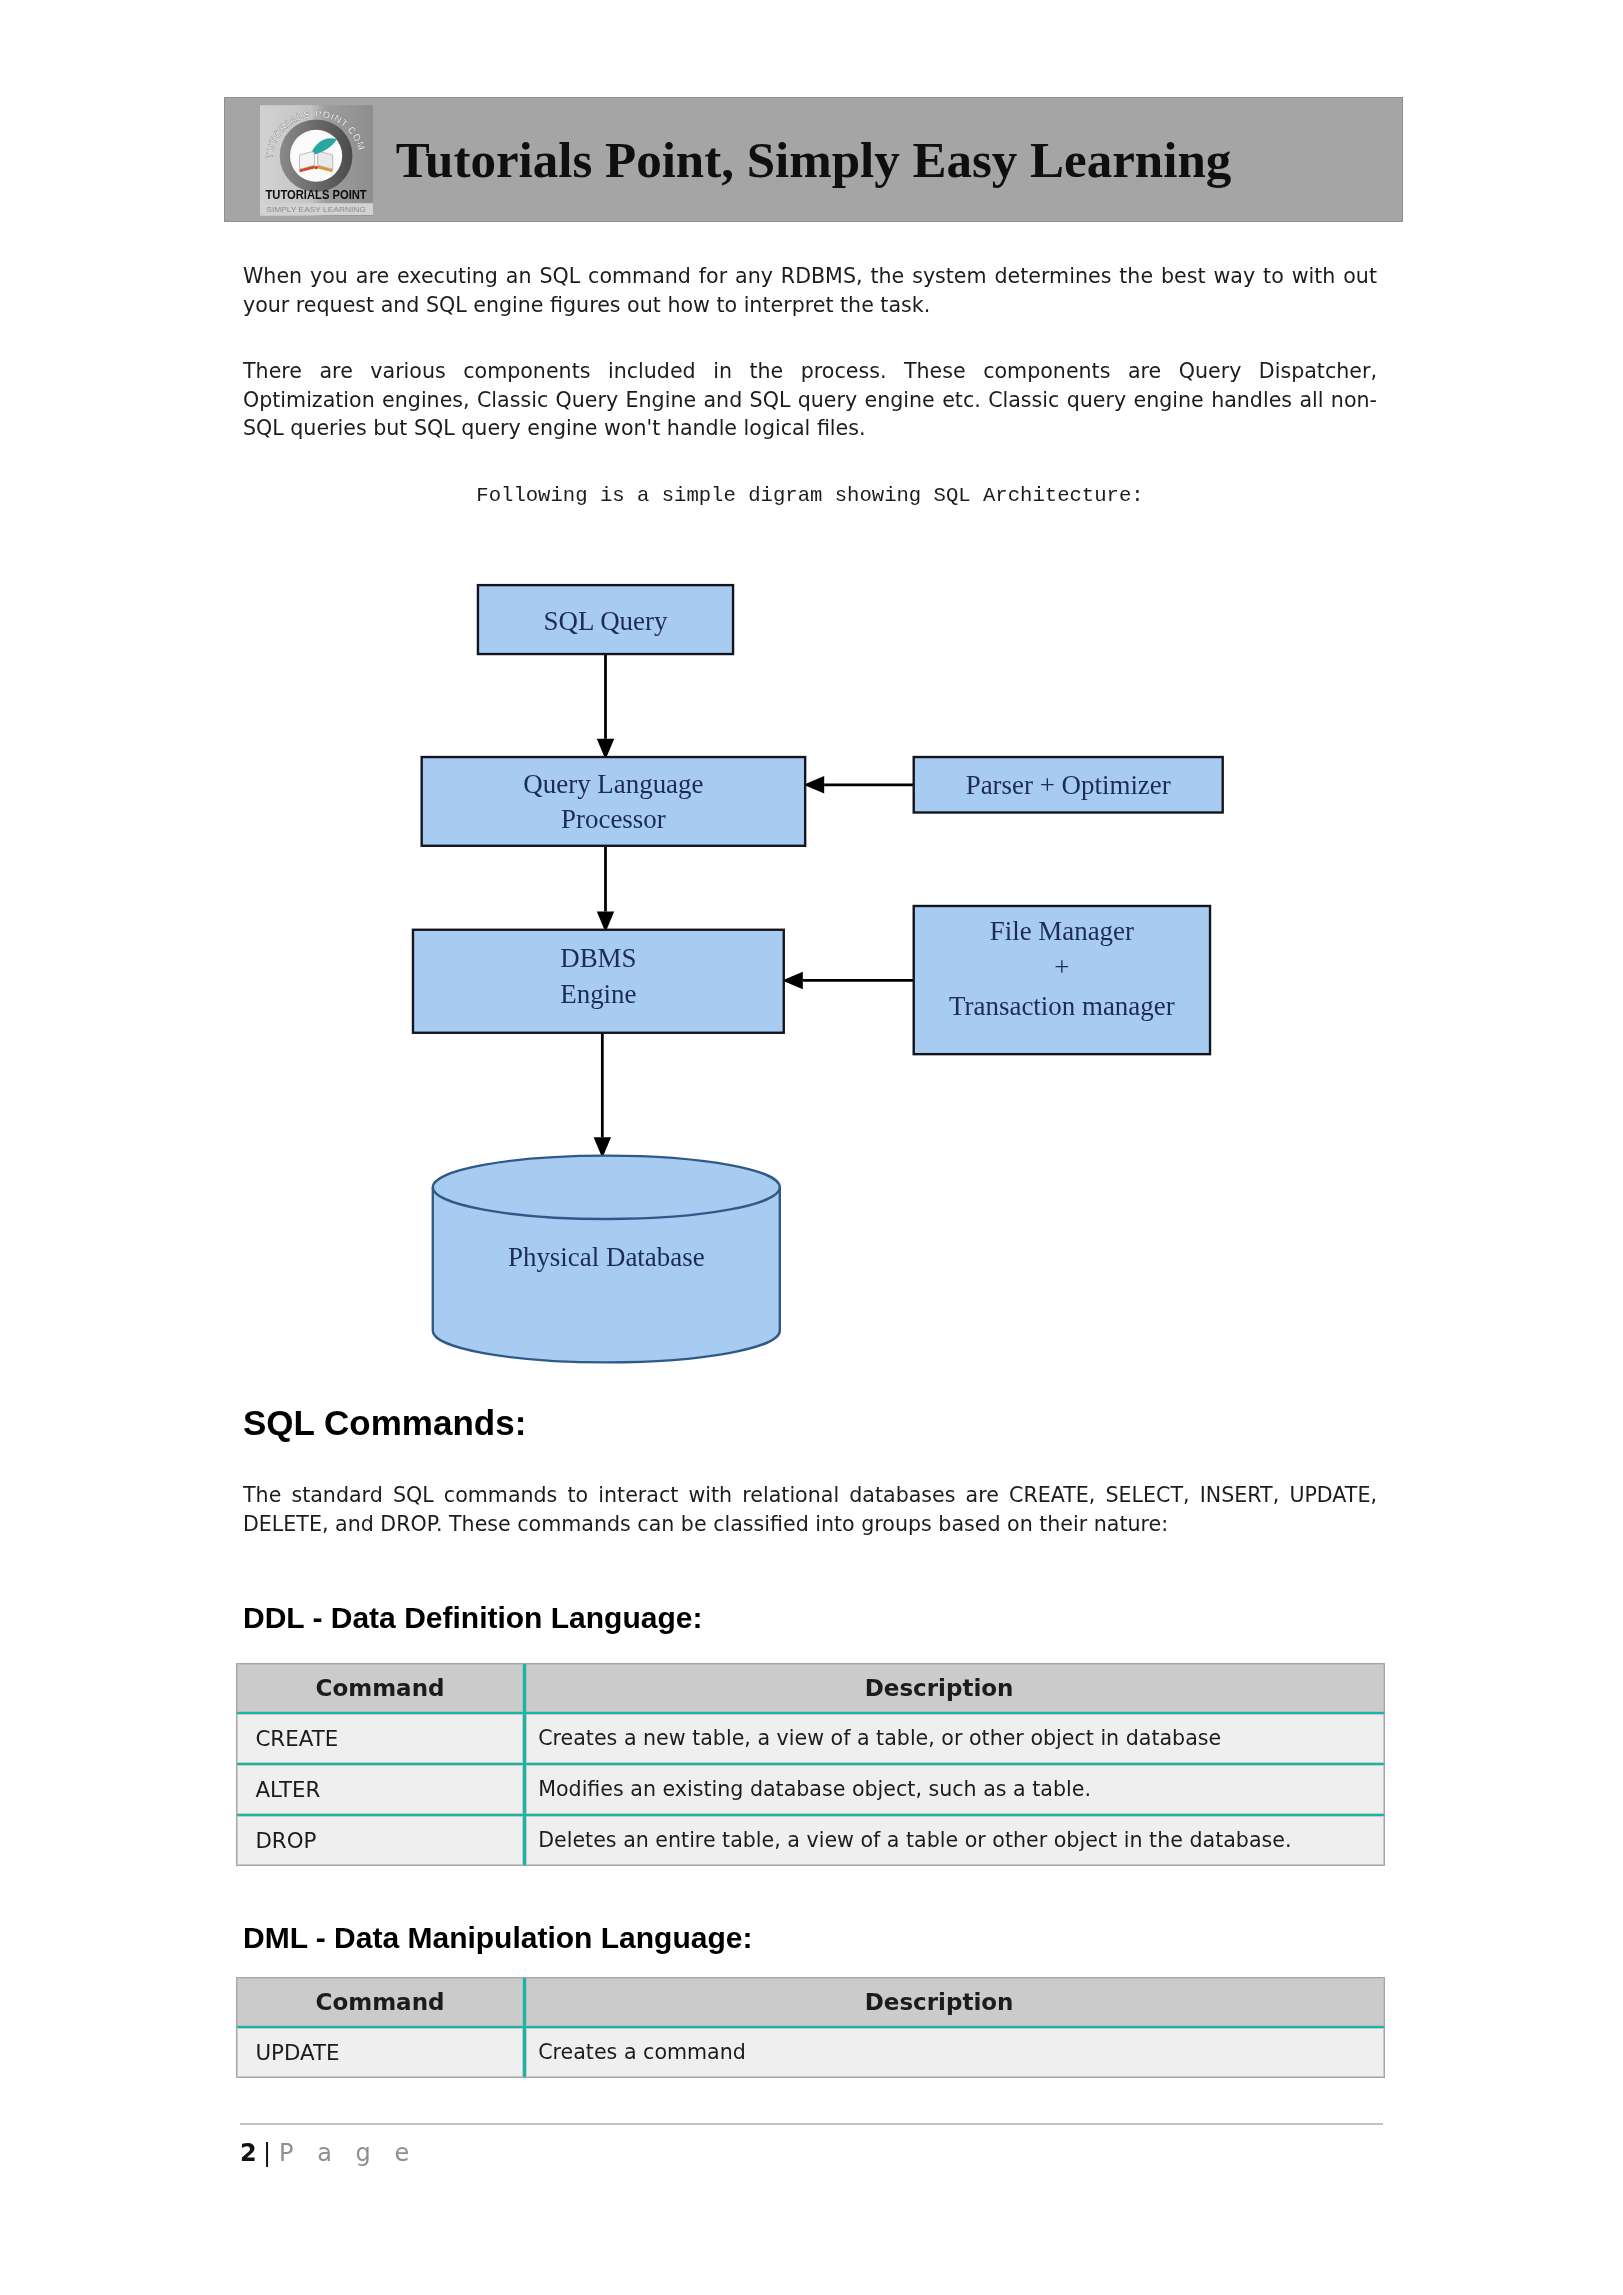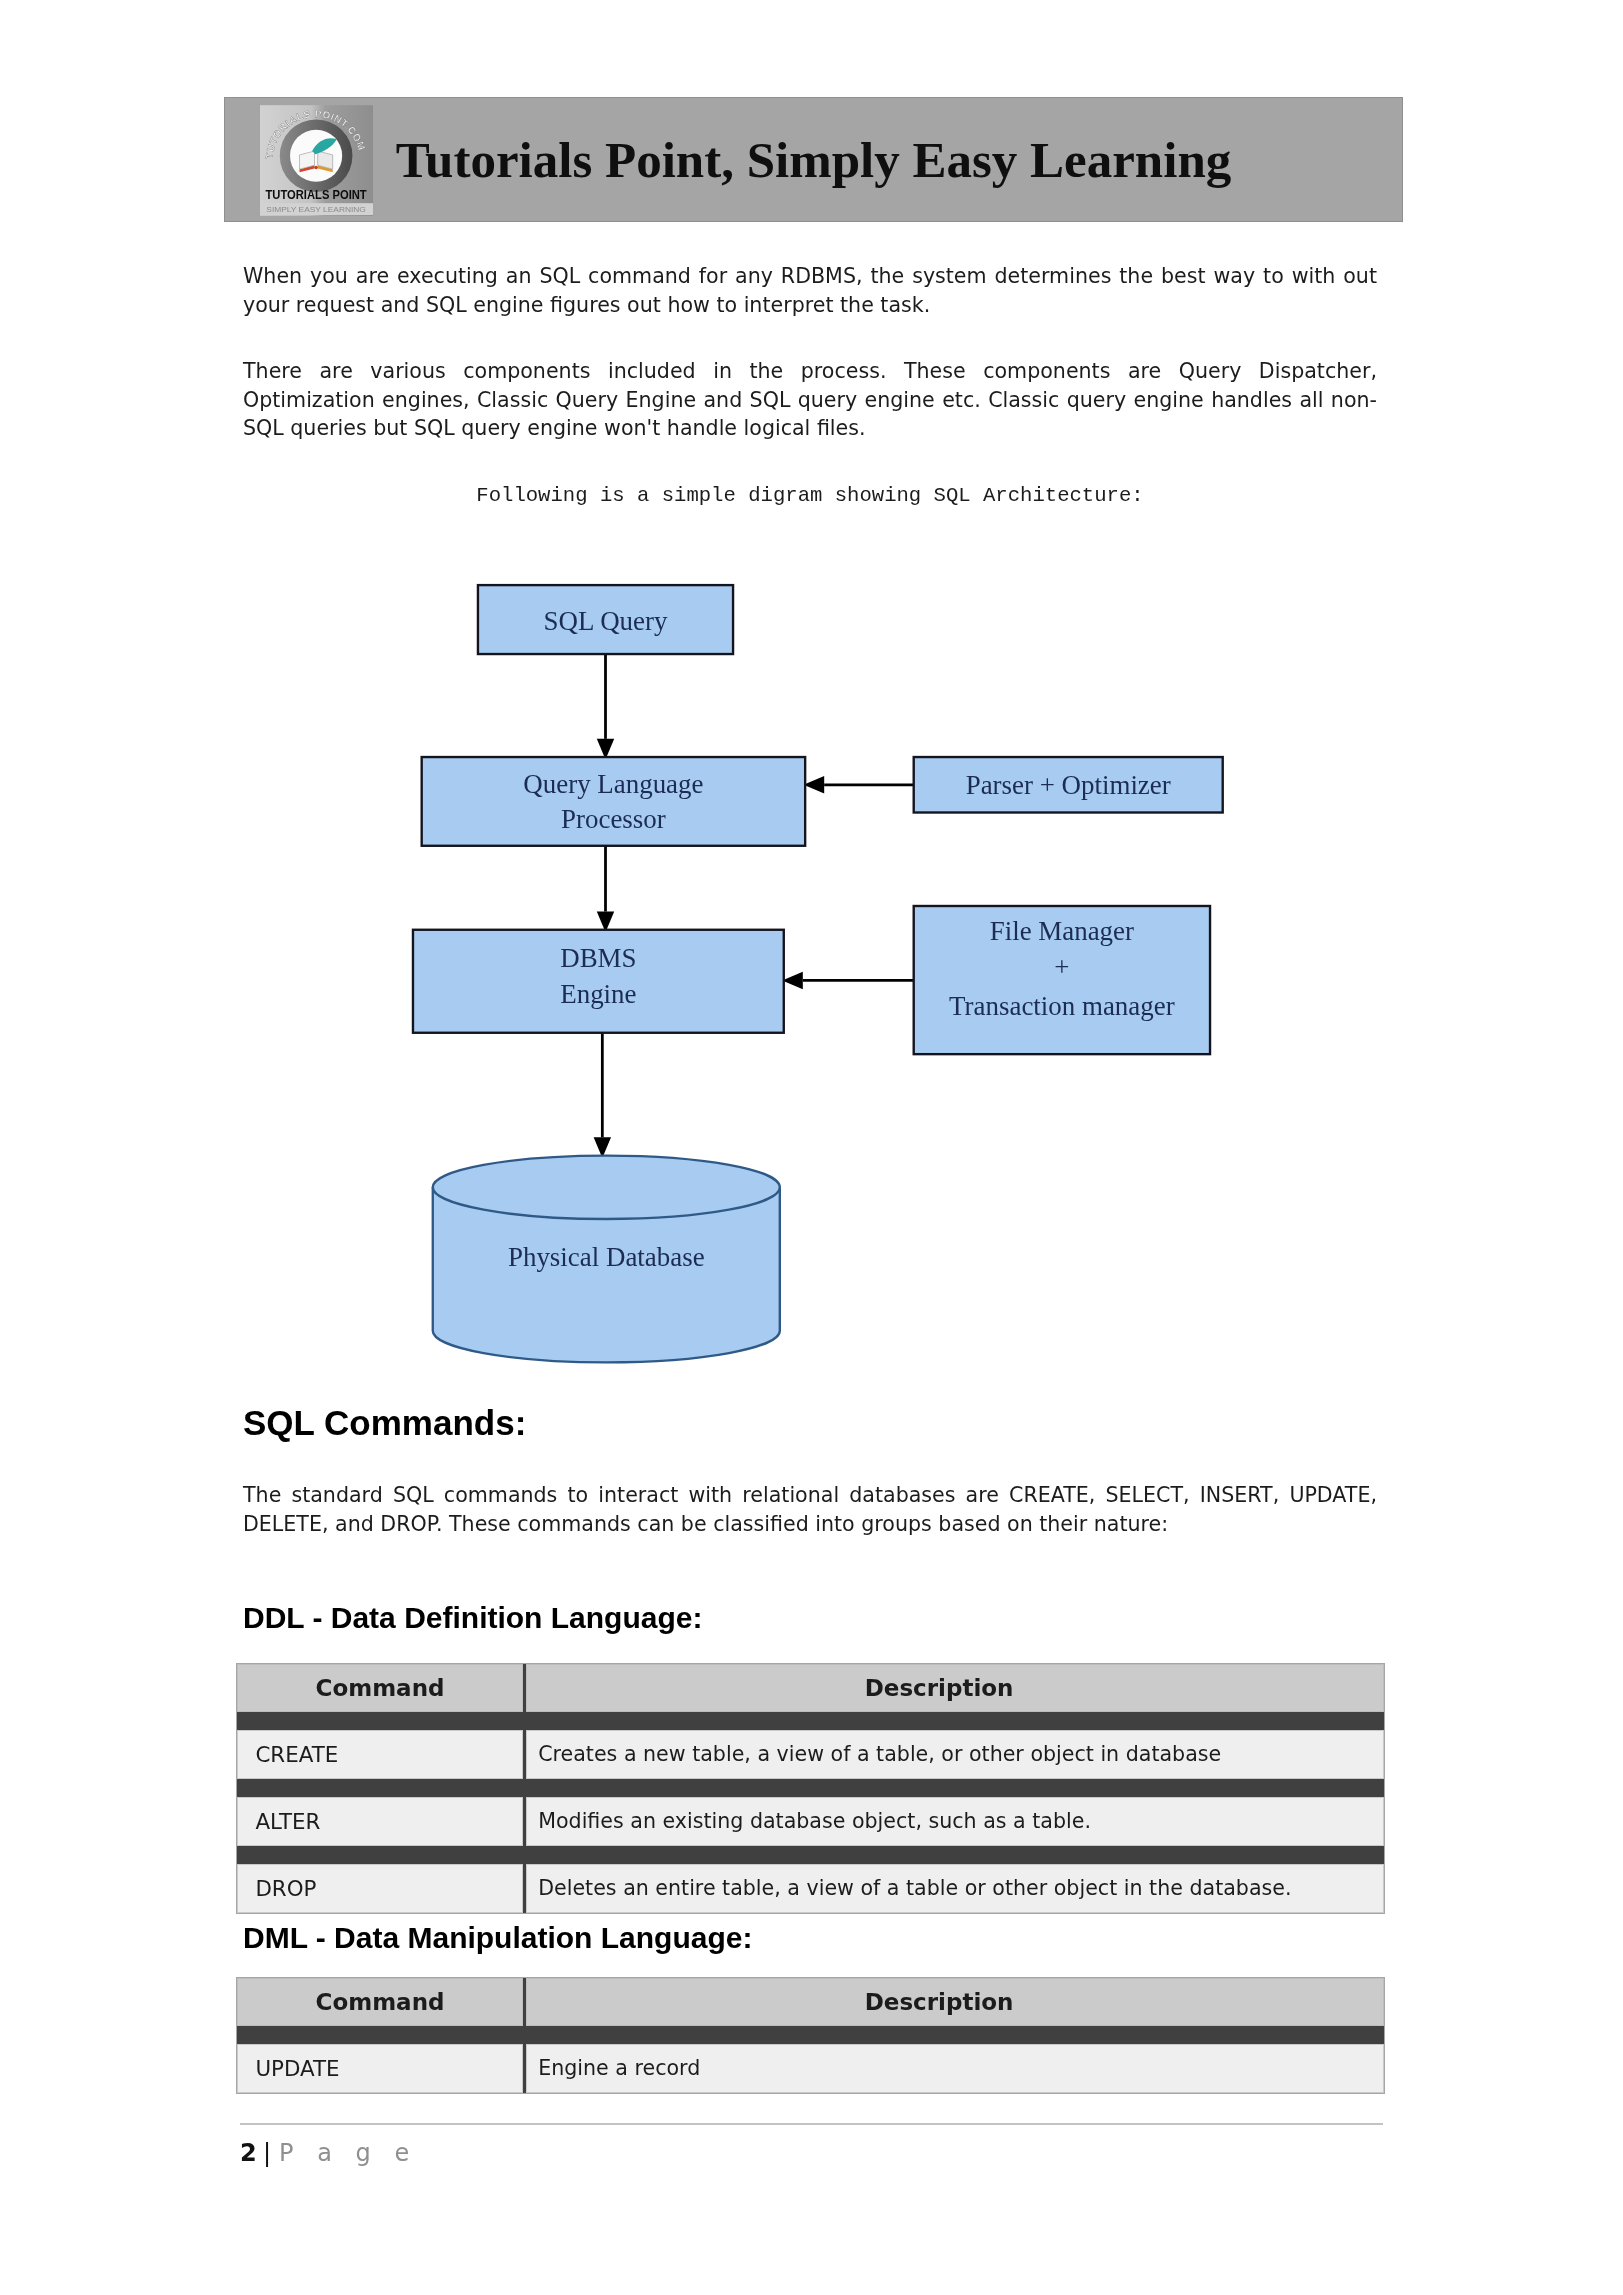--- a/index.html
+++ b/index.html
@@ -34,22 +34,22 @@
     font-weight:bold;font-size:30px;color:#000;white-space:nowrap;
   }
   
   .diagram{position:absolute;left:0;top:555px;width:1623px;height:824px;}
   .diagram text{
     font-family:"Liberation Serif",serif;font-size:34px;fill:#1c2c52;
   }
   
   .doc-table{
     position:absolute;left:236px;width:1149px;box-sizing:border-box;
-    border:1.6px solid #a6a6a6;background:#404040;
-    display:flex;flex-direction:column;gap:18px;
+    border:1.6px solid #a6a6a6;background:#14b8a6;
+    display:flex;flex-direction:column;gap:2px;
   }
   .t-row,.t-head{display:flex;gap:3.2px;}
   .t-head .cell{background:#cbcbcb;border:0.8px solid #bdbdbd;}
   .t-row .cell{background:#efefef;border:0.8px solid #c9c9c9;}
   .cell{box-sizing:border-box;display:flex;align-items:center;}
   .c-cmd{width:286px;flex:none;padding-left:17.4px;font-size:21.4px;}
   .c-desc{flex:1;padding:8px 32px 8px 11px;font-size:20.6px;line-height:28.5px;}
   .t-head .c-cmd,.t-head .c-desc{
     justify-content:center;padding-left:0;font-weight:bold;font-size:23px;
   }
@@ -189,21 +189,21 @@
 
   <div class="h3" style="top:1921px;">DML - Data Manipulation Language:</div>
 
   <div class="doc-table" style="top:1977px;">
     <div class="t-head">
       <div class="cell c-cmd">Command</div>
       <div class="cell c-desc">Description</div>
     </div>
     <div class="t-row">
       <div class="cell c-cmd">UPDATE</div>
-      <div class="cell c-desc">Engine a record</div>
+      <div class="cell c-desc">Creates a command</div>
     </div>
   </div>
 
   <div class="footer-rule"></div>
   <div class="footer">
     <span class="num">2</span><span class="sep">|</span><span class="pgword">P a g e</span>
   </div>
 
 </div>
 

